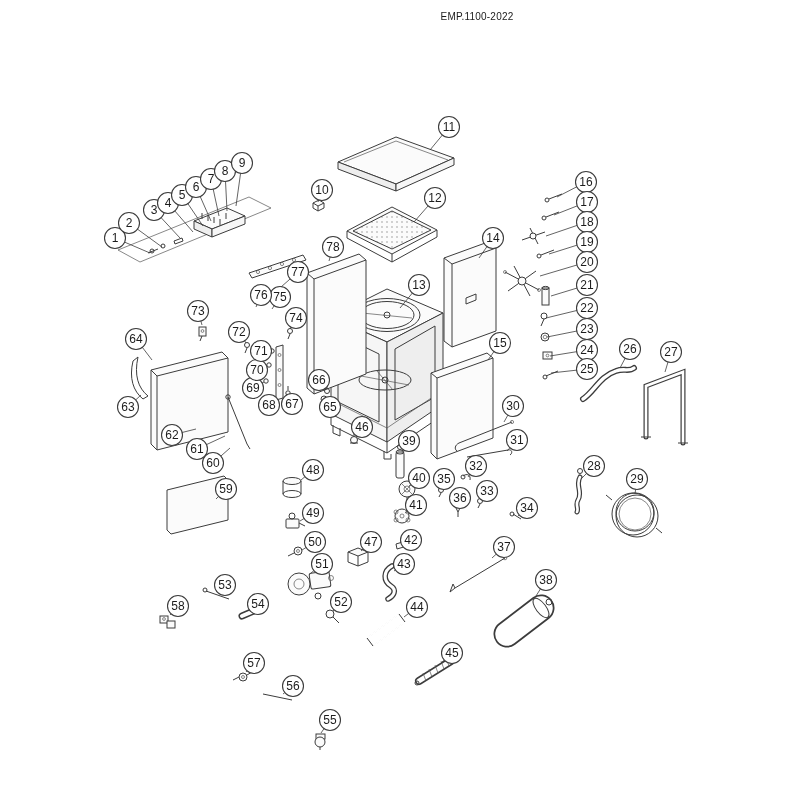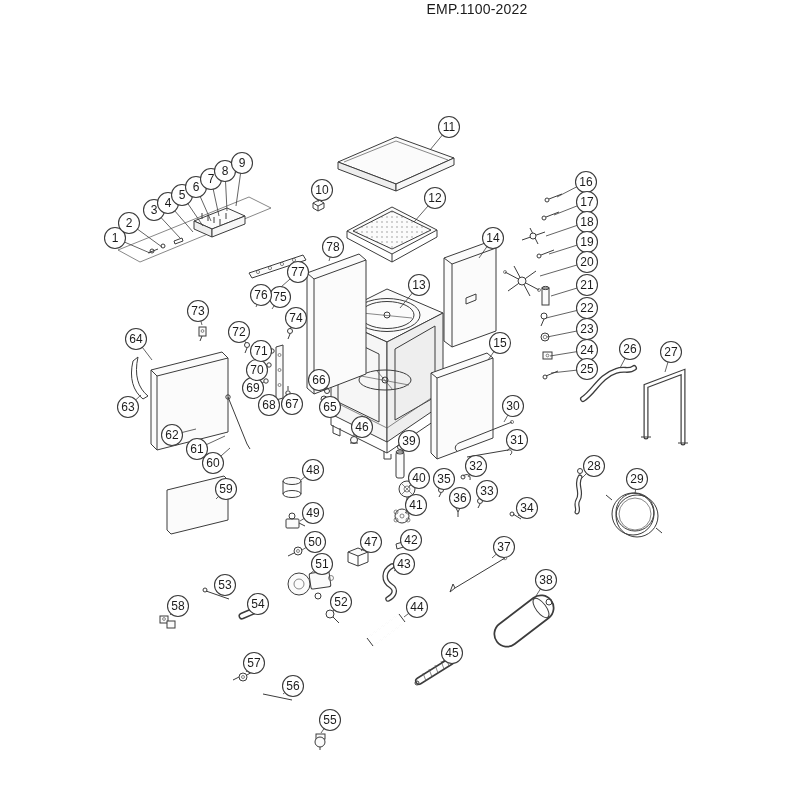--- a/index.html
+++ b/index.html
@@ -1,17 +1,17 @@
 <!DOCTYPE html>
 <html><head>
 <meta charset="utf-8">
 <style>
   html,body{margin:0;padding:0;background:#fff;}
   .page{position:relative;width:800px;height:800px;background:#ffffff;font-family:"Liberation Sans",sans-serif;overflow:hidden;}
-  .title{position:absolute;top:1px;left:477px;transform:translateX(-50%);font-size:14px;color:#1a1a1a;letter-spacing:.2px;white-space:nowrap;}
+  .title{position:absolute;top:11px;left:477px;transform:translateX(-50%);font-size:10px;color:#1a1a1a;letter-spacing:.2px;white-space:nowrap;}
   svg.diagram{position:absolute;left:0;top:0;}
   .part{fill:#fbfbfb;stroke:#3c3c3c;stroke-width:1;}
   .part-lt{fill:#f6f6f6;stroke:#3c3c3c;stroke-width:1;}
   .part-sh{fill:#eeeeee;stroke:#3c3c3c;stroke-width:1;}
   .ln{fill:none;stroke:#3c3c3c;stroke-width:1;}
   .lnt{fill:none;stroke:#555555;stroke-width:.7;}
   .tube-o{fill:none;stroke:#3c3c3c;stroke-linecap:round;}
   .tube-i{fill:none;stroke:#ffffff;stroke-linecap:round;}
   .leader{stroke:#3c3c3c;stroke-width:.8;}
   .callout-circle{fill:#ffffff;stroke:#3c3c3c;stroke-width:1.1;}

